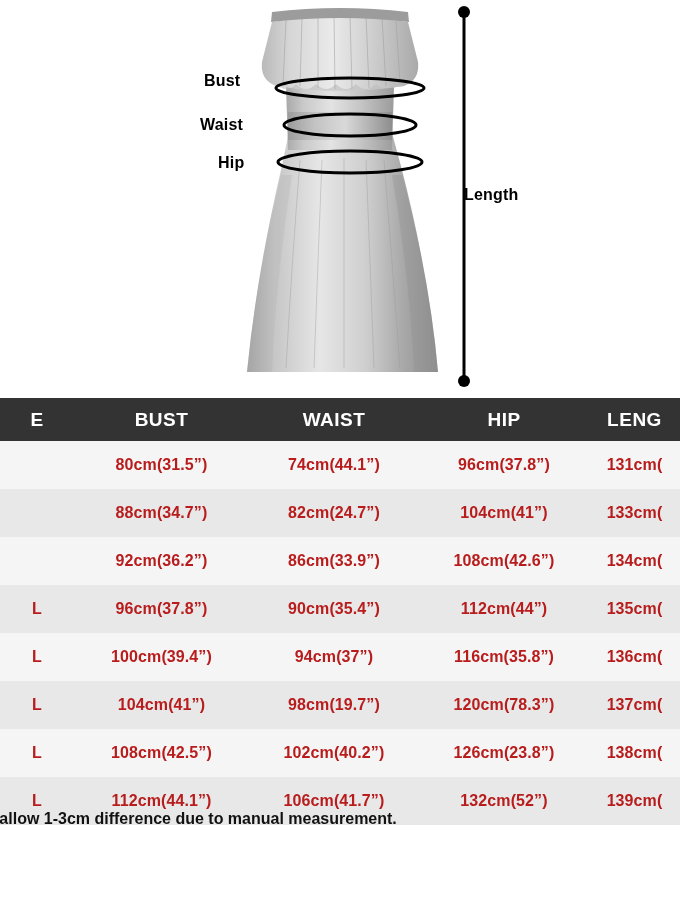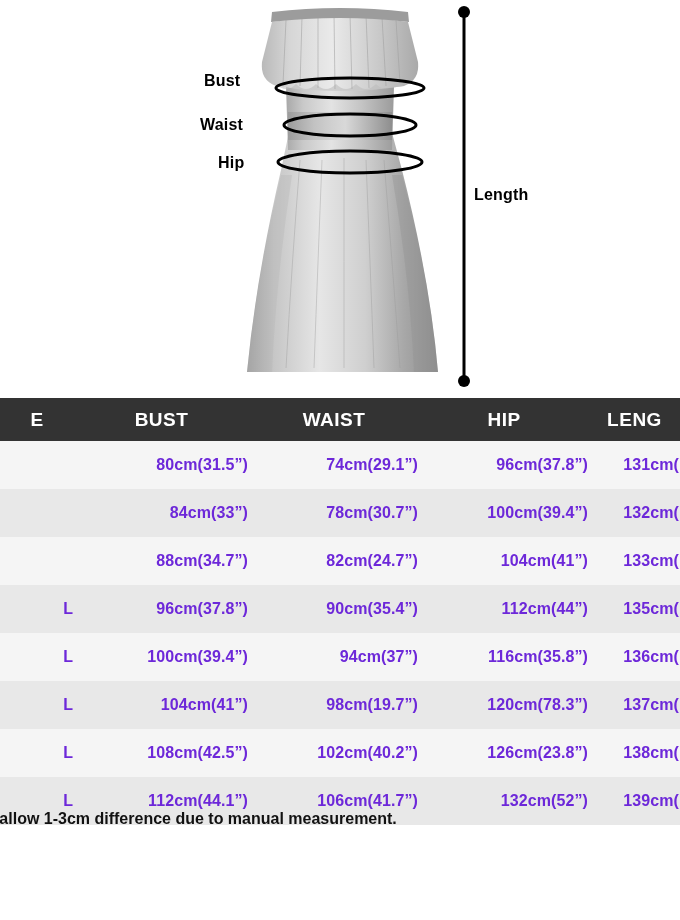--- a/index.html
+++ b/index.html
@@ -37,43 +37,43 @@
     position: absolute;
     font-weight: bold;
     font-size: 16px;
     color: #000;
     letter-spacing: 0.2px;
     white-space: nowrap;
   }
   .label-bust  { left: 204px; top: 72px; }
   .label-waist { left: 200px; top: 116px; }
   .label-hip   { left: 218px; top: 154px; }
-  .label-length{ left: 474px; top: 186px; }
+  .label-length{ left: 464px; top: 186px; }
 
   
   .size-table {
     width: 680px;
     border-collapse: collapse;
     table-layout: fixed;
   }
   .size-table th {
     background: #333333;
     color: #ffffff;
     font-weight: bold;
     font-size: 19px;
     height: 43px;
     text-align: center;
     letter-spacing: 0.5px;
     vertical-align: middle;
   }
   .size-table td {
-    text-align: right;
+    text-align: center;
     font-weight: bold;
     font-size: 16px;
-    color: #6d28d9;
+    color: #b91c1c;
     height: 48px;
     vertical-align: middle;
     letter-spacing: 0.1px;
   }
   .size-table tbody tr:nth-child(odd)  td { background: #f5f5f5; }
   .size-table tbody tr:nth-child(even) td { background: #e8e8e8; }
 
   
   col.c-size   { width: 74px; }
   col.c-bust   { width: 175px; }
@@ -200,39 +200,39 @@
         <th>BUST</th>
         <th>WAIST</th>
         <th>HIP</th>
         <th>LENG</th>
       </tr>
     </thead>
     <tbody>
       <tr>
         <td></td>
         <td>80cm(31.5”)</td>
-        <td>74cm(29.1”)</td>
+        <td>74cm(44.1”)</td>
         <td>96cm(37.8”)</td>
         <td>131cm(</td>
-      </tr>
-      <tr>
-        <td></td>
-        <td>84cm(33”)</td>
-        <td>78cm(30.7”)</td>
-        <td>100cm(39.4”)</td>
-        <td>132cm(</td>
       </tr>
       <tr>
         <td></td>
         <td>88cm(34.7”)</td>
         <td>82cm(24.7”)</td>
         <td>104cm(41”)</td>
         <td>133cm(</td>
       </tr>
       <tr>
+        <td></td>
+        <td>92cm(36.2”)</td>
+        <td>86cm(33.9”)</td>
+        <td>108cm(42.6”)</td>
+        <td>134cm(</td>
+      </tr>
+      <tr>
         <td>L</td>
         <td>96cm(37.8”)</td>
         <td>90cm(35.4”)</td>
         <td>112cm(44”)</td>
         <td>135cm(</td>
       </tr>
       <tr>
         <td>L</td>
         <td>100cm(39.4”)</td>
         <td>94cm(37”)</td>

